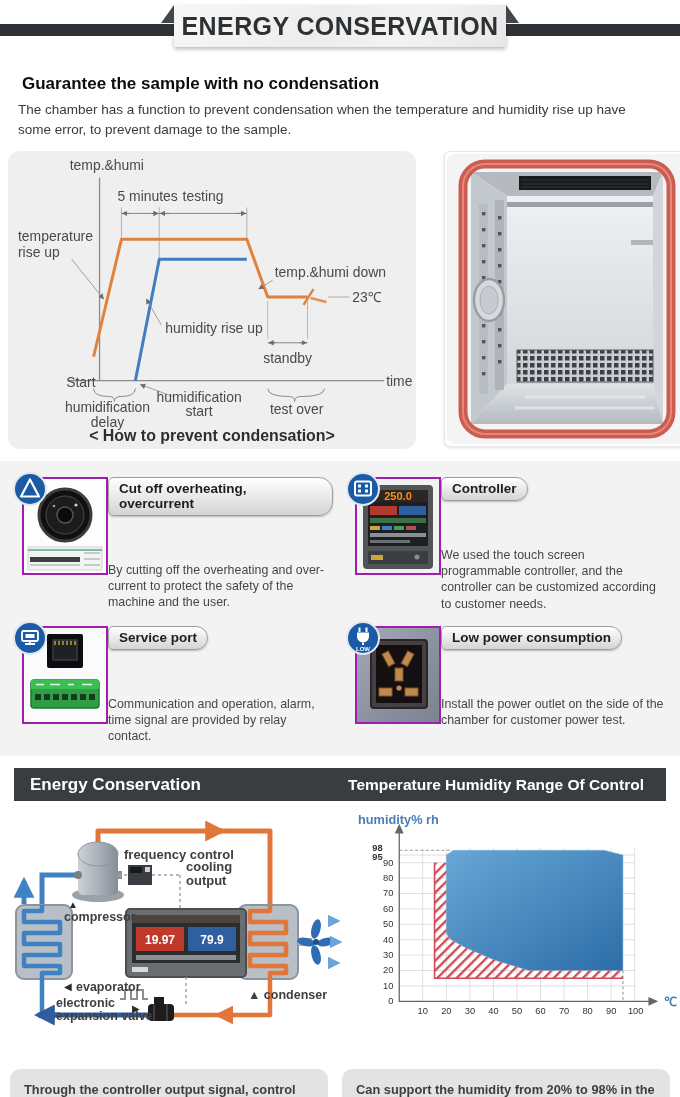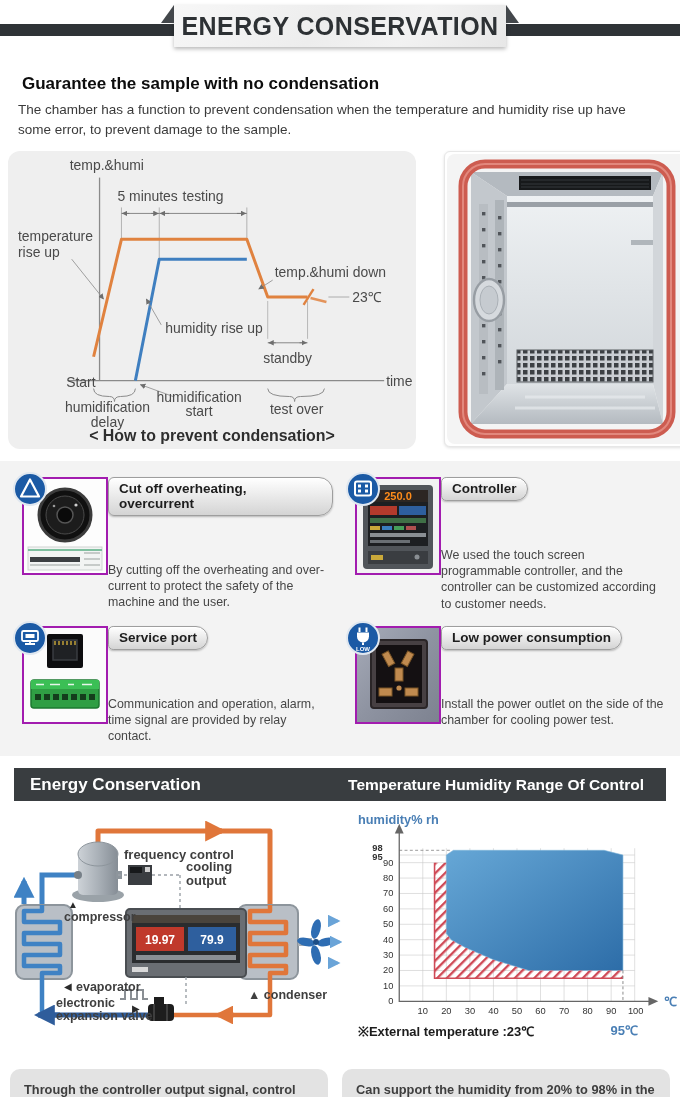--- a/index.html
+++ b/index.html
@@ -345,21 +345,21 @@
         <svg viewBox="0 0 36 36" width="36" height="36">
           <circle cx="18" cy="18" r="16" fill="#1b5aa5" stroke="#dfe7f0" stroke-width="2"></circle>
           <path d="M14.5,7.5 v4.5 M21.5,7.5 v4.5" stroke="#fff" stroke-width="2"></path>
           <path d="M12,12.5 h12 v4 a6,6 0 0 1 -12,0 z" fill="#fff"></path>
           <path d="M18,22.5 v2.5" stroke="#fff" stroke-width="2"></path>
           <text x="18" y="31" text-anchor="middle" font-size="6" font-weight="bold" fill="#fff">LOW</text>
         </svg>
       </div>
       <div class="fbody">
         <div class="ftitle">Low power consumption</div>
-        <div class="ftext">Install the power outlet on the side of the chamber for cooling power test.</div>
+        <div class="ftext">Install the power outlet on the side of the chamber for customer power test.</div>
       </div>
     </div>
   </div>
 
   <div class="banners">
     <div class="banner left">Energy Conservation</div>
     <div class="banner right">Temperature Humidity Range Of Control</div>
   </div>
 
   <div class="diagrams">
@@ -505,24 +505,20 @@
           <text x="120" y="209">30</text>
           <text x="144" y="209">40</text>
           <text x="168" y="209">50</text>
           <text x="192" y="209">60</text>
           <text x="216" y="209">70</text>
           <text x="240" y="209">80</text>
           <text x="264" y="209">90</text>
           <text x="289" y="209">100</text>
         </g>
       </svg>
-      <div style="display:flex;justify-content:space-between;align-items:flex-start;">
-        <div class="footnote">※External temperature :23℃</div>
-        <div style="font-size:13px;font-weight:bold;color:#4a7fb5;padding-right:42px;">95℃</div>
-      </div>
     </div>
   </div>
 
   <div class="notes">
     <div class="note nleft">
       <p>Through the controller output signal, control the frequency converter and electronic expansion valve, accurately adjust the refrigerant flow, in order to achieve energy saving effect, and the cooling system will more stable. (Frequency control is optional)</p>
     </div>
     <div class="note nright">
       <p>Can support the humidity from 20% to 98% in the temperature range of +10 to 85, to maximize the simulation of the atmospheric environment, can design a variety of tests.</p>
       <p>(Temperature &amp; Humidity Stability is ±0.3℃/±0.3%,With Uniformity±1℃/±5%)</p>

